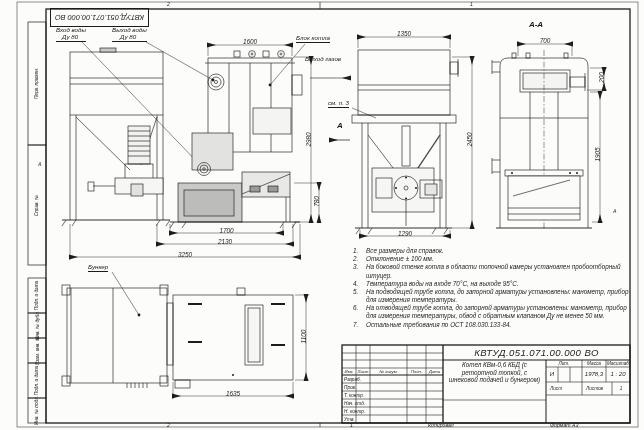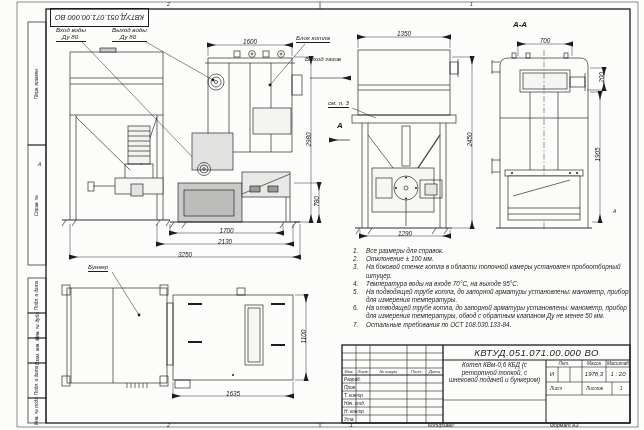--- a/index.html
+++ b/index.html
@@ -350,21 +350,21 @@
       <div style="padding-left:6px">Ду 80</div>
   </div>
   <div class="t ul" style="left:112px;top:26px">
     <div>Выход воды</div>
       <div style="padding-left:8px">Ду 80</div>
   </div>
   <div class="t ul" style="left:296px;top:34px">Блок котла</div>
   <div class="t" style="left:305px;top:55px">Выход газов</div>
   <div class="t ul" style="left:328px;top:99px">см. п. 3</div>
   <div class="t big" style="left:337px;top:121px">А</div>
-  <div class="t big c" style="left:504px;top:20px;width:32px">А-А</div>
+  <div class="t big c" style="left:520px;top:20px;width:32px">А-А</div>
   <div class="t ul" style="left:88px;top:263px">Бункер</div>
 
   <div class="t dim c" style="left:208px;top:38px;width:84px">1600</div>
   <div class="t dim c" style="left:358px;top:30px;width:92px">1350</div>
   <div class="t dim c" style="left:518px;top:37px;width:54px">700</div>
   <div class="t dim c" style="left:360px;top:229.5px;width:90px">1290</div>
   <div class="t dim c" style="left:170px;top:226.5px;width:113px">1700</div>
   <div class="t dim c" style="left:157px;top:237.5px;width:136px">2130</div>
   <div class="t dim c" style="left:70px;top:250.5px;width:230px">3250</div>
   <div class="t dim c" style="left:173px;top:389.5px;width:120px">1635</div>

